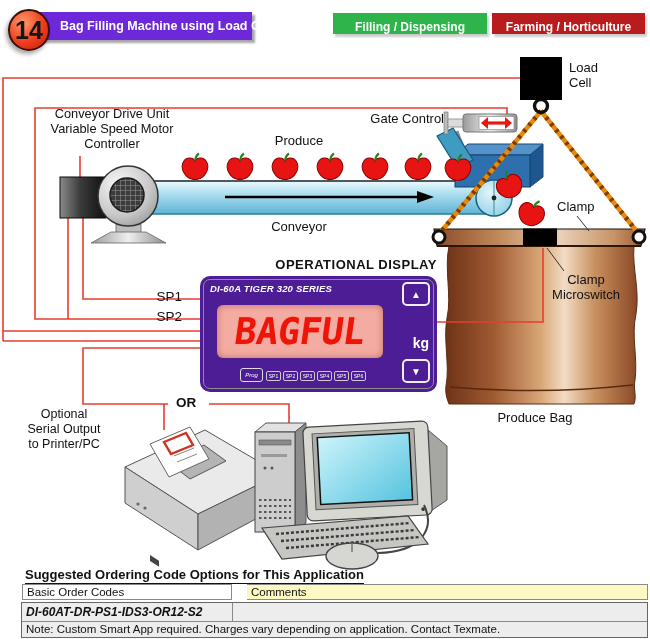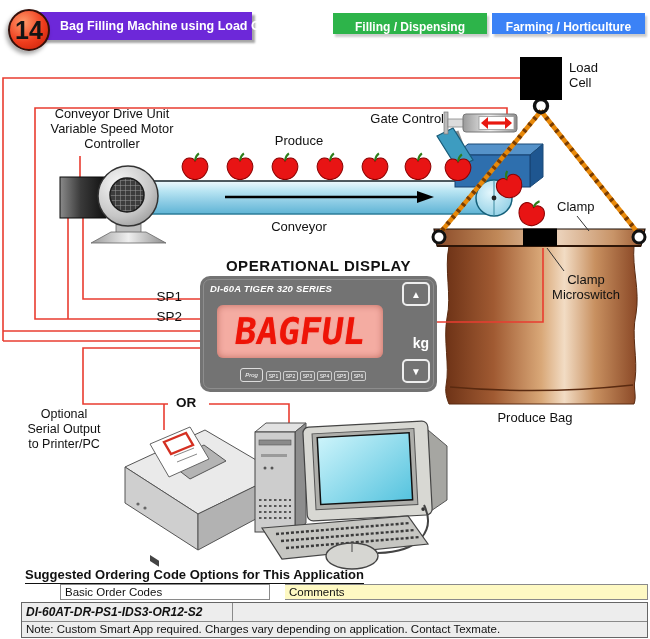--- a/index.html
+++ b/index.html
@@ -13,26 +13,26 @@
   .hdr-bar{position:absolute;left:40px;top:12px;width:212px;height:28px;background:#6d28d9;
            box-shadow:3px 3px 2px rgba(0,0,0,.35);display:flex;align-items:center;}
   .hdr-bar span{color:#fff;font-size:12.5px;font-weight:bold;padding-left:20px;white-space:nowrap;}
   .badge{position:absolute;left:8px;top:9px;width:38px;height:38px;border-radius:50%;
          background:radial-gradient(circle at 35% 30%,#ff9a6a,#ef3d1d 55%,#c21c06);
          border:2px solid #35100a;display:flex;align-items:center;justify-content:center;
          font-size:25px;font-weight:bold;color:#141414;box-shadow:-2px 3px 4px rgba(0,0,0,.35);}
   .tag{position:absolute;top:13px;height:21px;display:flex;align-items:flex-end;justify-content:center;
        color:#fff;font-weight:bold;font-size:12px;box-shadow:2px 3px 2px rgba(0,0,0,.2);cursor:pointer;}
   .tag.green{left:333px;width:154px;background:#2db44a;}
-  .tag.orange{left:492px;width:153px;background:#3b82f6;}
+  .tag.orange{left:492px;width:153px;background:#b91c1c;}
 
   
-  .op-title{position:absolute;left:200px;top:257px;width:237px;text-align:center;
-            font-size:15px;font-weight:600;letter-spacing:.5px;}
-  .bezel{position:absolute;left:200px;top:276px;width:237px;height:116px;background:#737373;
+  .op-title{position:absolute;left:200px;top:257px;width:237px;text-align:right;
+            font-size:13px;font-weight:600;letter-spacing:.5px;}
+  .bezel{position:absolute;left:200px;top:276px;width:237px;height:116px;background:#4c1d95;
          border-radius:10px;}
   .bezel .inner-line{position:absolute;left:3px;top:3px;right:3px;bottom:3px;
          border:1px solid #8d8d8d;border-radius:7px;}
   .bezel .model{position:absolute;left:10px;top:7px;color:#fff;font-size:9.5px;font-weight:bold;
          font-style:italic;letter-spacing:.2px;}
   .btn-arrow{position:absolute;right:7px;width:24px;height:20px;border:2px solid #eee;border-radius:5px;
          color:#fff;font-size:10px;display:flex;align-items:center;justify-content:center;}
   .btn-up{top:6px;} .btn-down{bottom:9px;}
   .lcd{position:absolute;left:17px;top:29px;width:166px;height:53px;background:#f4aca2;
        border-radius:6px;box-shadow:inset 0 0 7px rgba(110,15,5,.4);
@@ -45,21 +45,21 @@
        border-radius:3px;color:#fff;font-size:6px;font-style:italic;display:flex;align-items:center;
        justify-content:center;}
   .sp-row{position:absolute;left:66px;bottom:11px;display:flex;gap:2px;}
   .sp-row span{display:block;width:13px;height:8px;border:1px solid #ccc;border-radius:2px;
        color:#fff;font-size:5px;line-height:8px;text-align:center;overflow:hidden;}
 
   
   .tbl-title{position:absolute;left:25px;top:567px;font-size:13px;font-weight:bold;
        border-bottom:1.5px solid #111;padding-bottom:1px;}
   .tbl-headrow{position:absolute;left:22px;top:584px;width:626px;display:flex;font-size:11.5px;}
-  .tbl-headrow .c1{width:200px;border:1px solid #8a8a8a;padding:1px 4px;background:#fff;margin-left:38px;}
+  .tbl-headrow .c1{width:200px;border:1px solid #8a8a8a;padding:1px 4px;background:#fff;}
   .tbl-headrow .c2{flex:1;border:1px solid #8a8a8a;border-left:none;padding:1px 4px;background:#fef9c3;margin-left:15px;}
   .tbl-box{position:absolute;left:21px;top:602px;width:625px;border:1.5px solid #666;
        background:#ededed;display:flex;flex-direction:column;}
   .tbl-box .row1{display:flex;border-bottom:1px solid #8a8a8a;}
   .tbl-box .row1 .c1{width:202px;border-right:1px solid #8a8a8a;padding:2px 4px;
        font-size:12px;font-weight:bold;font-style:italic;}
   .tbl-box .row1 .c2{flex:1;padding:2px 6px;font-size:12px;}
   .tbl-box .noterow{padding:1px 4px 2px 4px;font-size:11.5px;}
 </style>
 </head>

